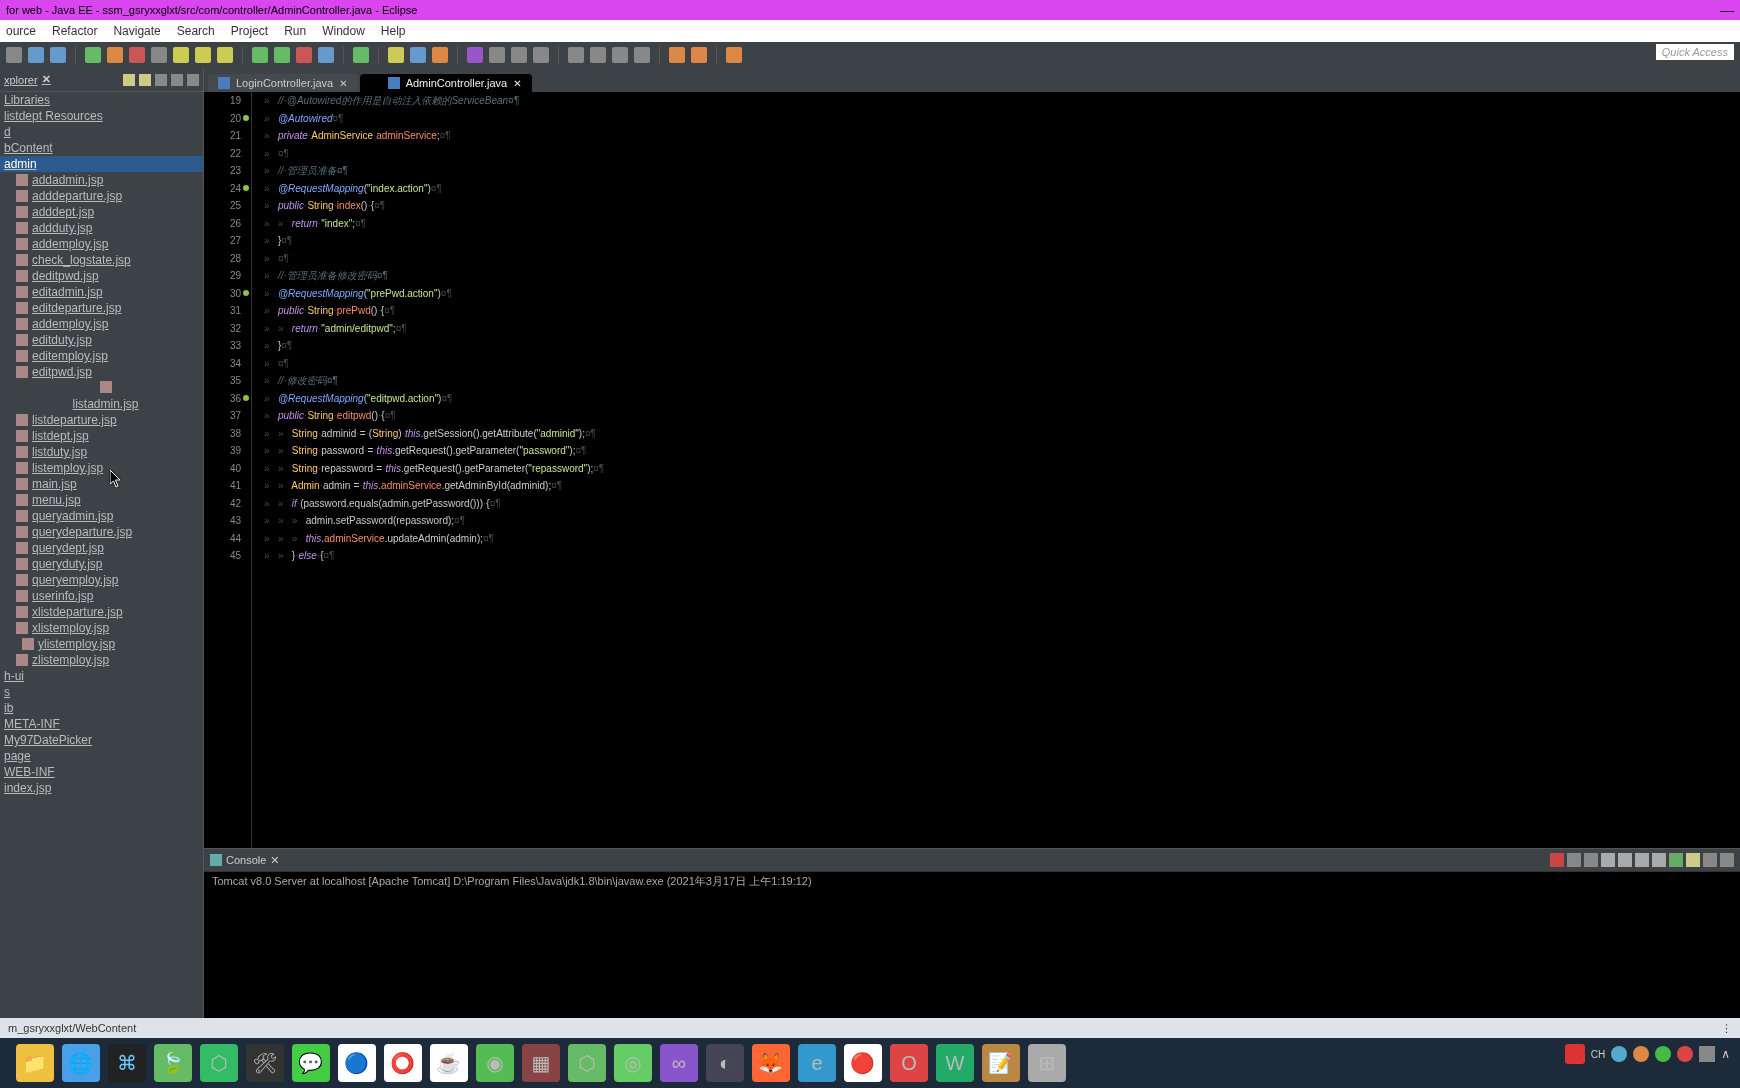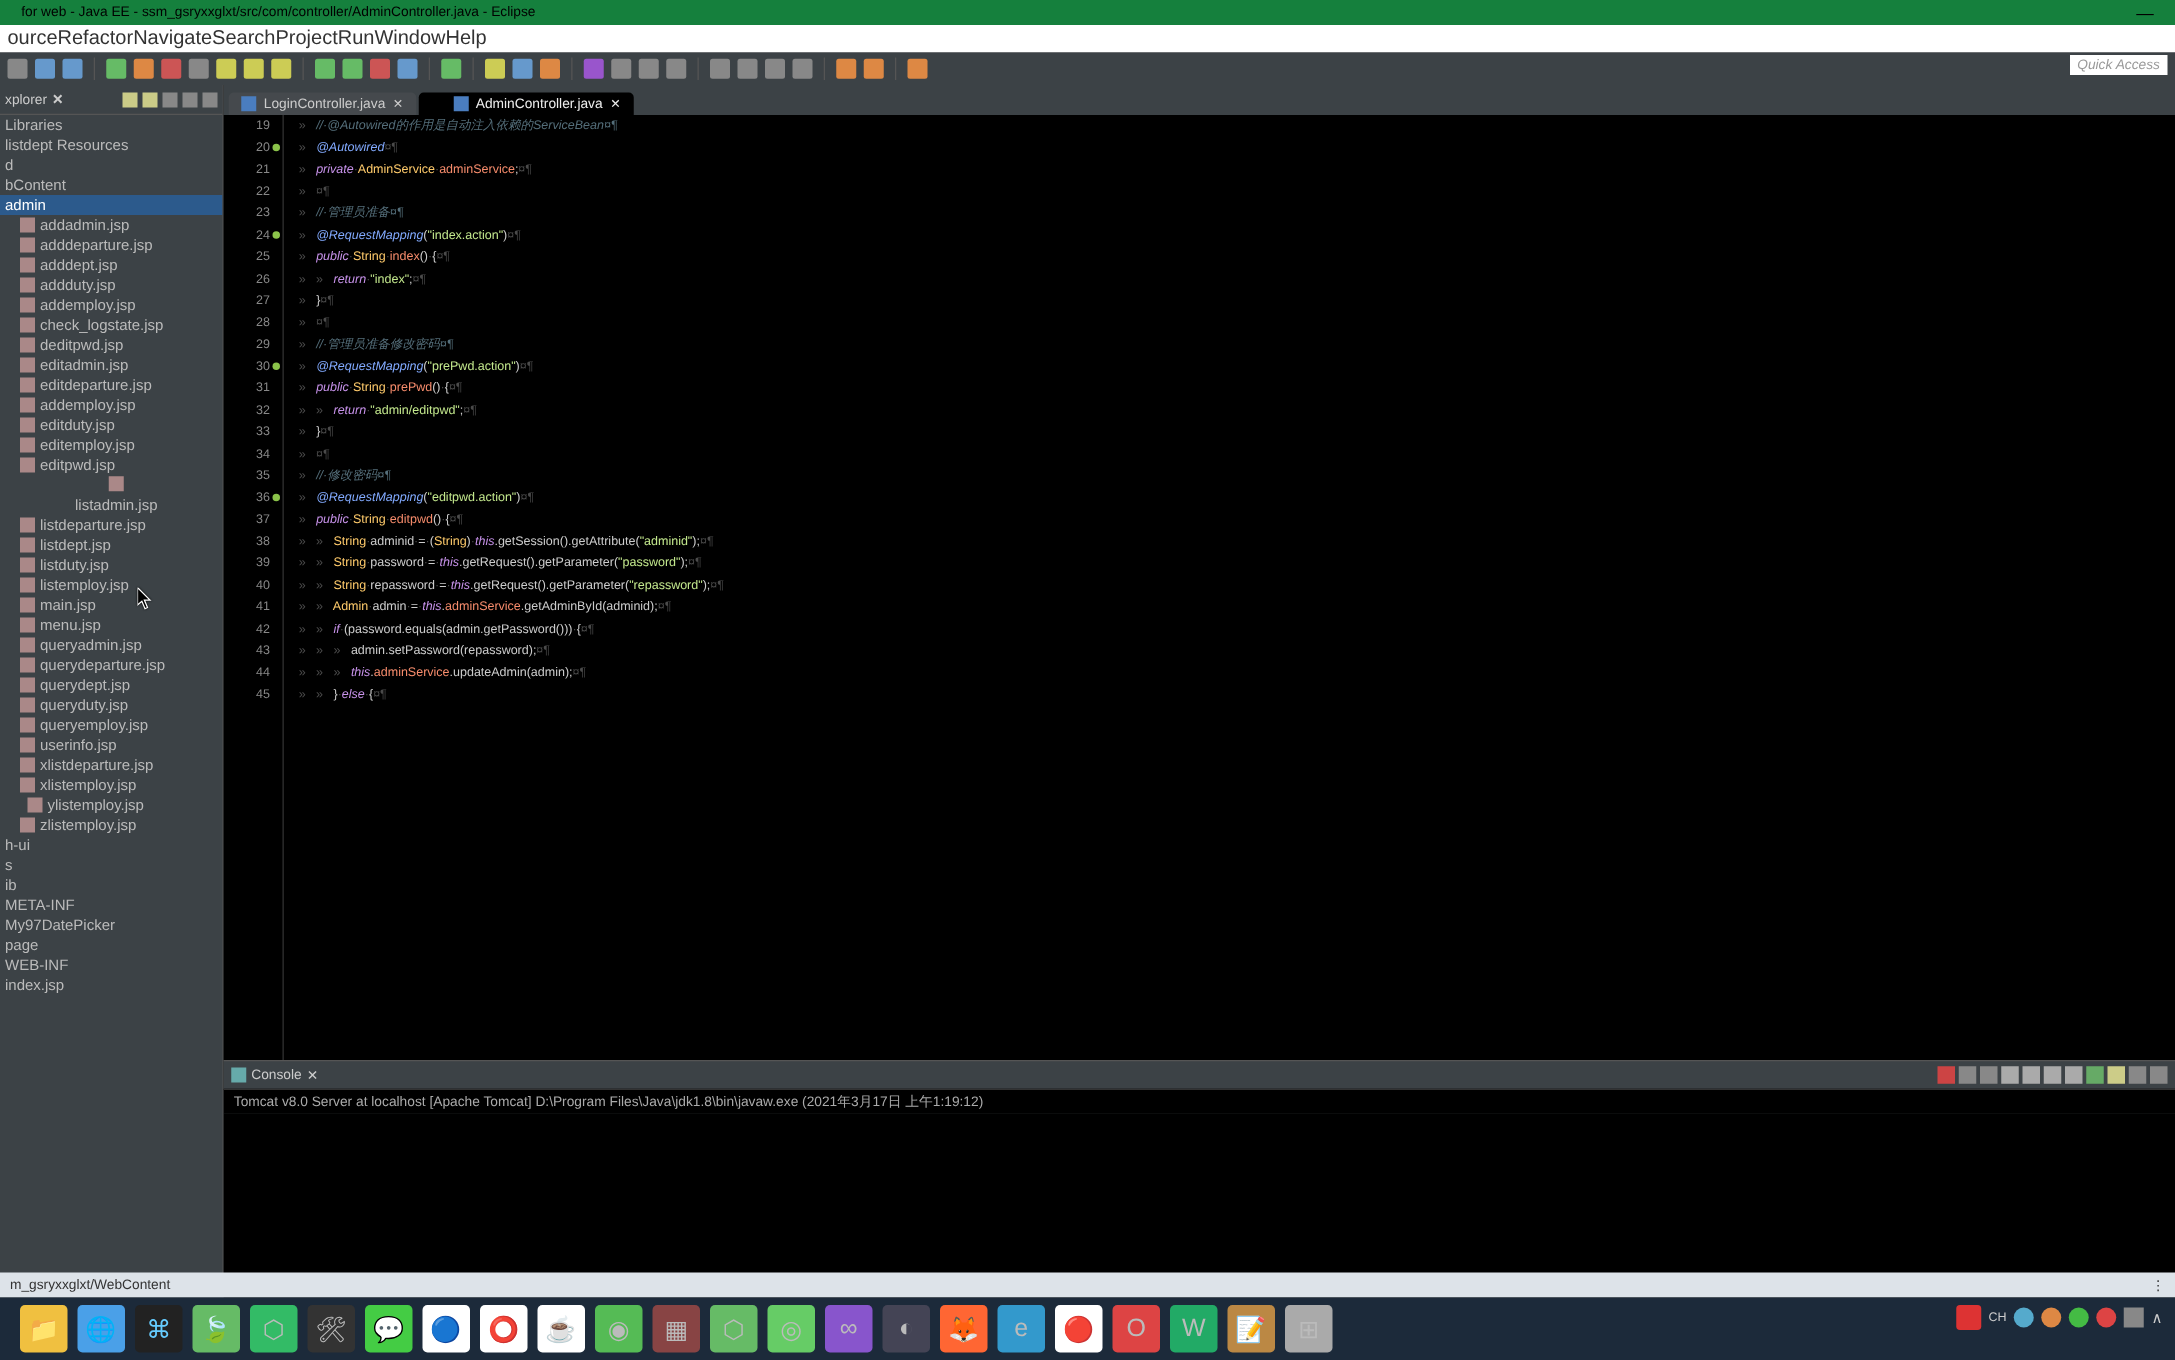--- a/index.html
+++ b/index.html
@@ -1,36 +1,36 @@
 <!DOCTYPE html>
 <html><head>
 <meta charset="utf-8">
 <style>
 * { margin: 0; padding: 0; box-sizing: border-box; font-family: "Segoe UI", Tahoma, sans-serif; }
 body { width: 1740px; height: 1088px; background: #3c3f41; color: #bbb; overflow: hidden; font-size: 12px; position: relative; }
 
 
-.title-bar { height: 20px; background: #15803d; color: #000; font-size: 11px; padding: 2px 17px; display: flex; align-items: center; justify-content: space-between; }
+.title-bar { height: 20px; background: #d946ef; color: #000; font-size: 11px; padding: 2px 6px; display: flex; align-items: center; justify-content: space-between; }
 .title-bar .controls { display: flex; gap: 12px; font-size: 14px; }
 
 
-.menu-bar { height: 22px; background: #fff; color: #333; display: flex; align-items: center; gap: 0; padding: 0 6px; font-size: 16px; }
+.menu-bar { height: 22px; background: #fff; color: #333; display: flex; align-items: center; gap: 16px; padding: 0 6px; font-size: 12px; }
 .menu-bar span { cursor: default; }
 
 
 .toolbar { height: 26px; background: #3c4246; display: flex; align-items: center; gap: 6px; padding: 0 6px; }
 .tb-icon { width: 16px; height: 16px; border-radius: 2px; display: inline-block; }
 .tb-sep { width: 1px; height: 18px; background: #555; margin: 0 3px; }
 .quick-access { position: absolute; right: 6px; top: 44px; background: #fff; color: #999; font-size: 11px; font-style: italic; padding: 2px 6px; }
 
 
 .main { position: absolute; top: 68px; bottom: 50px; left: 0; right: 0; display: flex; }
 
 
-.explorer { width: 179px; background: #3c4246; display: flex; flex-direction: column; border-right: 1px solid #555; }
+.explorer { width: 204px; background: #3c4246; display: flex; flex-direction: column; border-right: 1px solid #555; text-decoration: underline; }
 .exp-header { height: 24px; background: #3c4246; display: flex; align-items: center; justify-content: space-between; padding: 0 4px; border-bottom: 1px solid #555; }
 .exp-title { display: flex; align-items: center; gap: 4px; font-size: 11px; color: #ccc; }
 .exp-title .close { font-weight: bold; }
 .exp-tools { display: flex; gap: 4px; }
 .exp-tools i { width: 12px; height: 12px; display: inline-block; }
 .tree { flex: 1; overflow-y: auto; font-size: 12px; position: relative; }
 .tree::-webkit-scrollbar { width: 14px; background: #444; }
 .tree::-webkit-scrollbar-thumb { background: #666; }
 .tree-item { padding: 1px 8px; color: #bbb; cursor: default; white-space: nowrap; display: flex; align-items: center; gap: 4px; }
 .tree-item.selected { background: #2c5a8c; color: #fff; }

